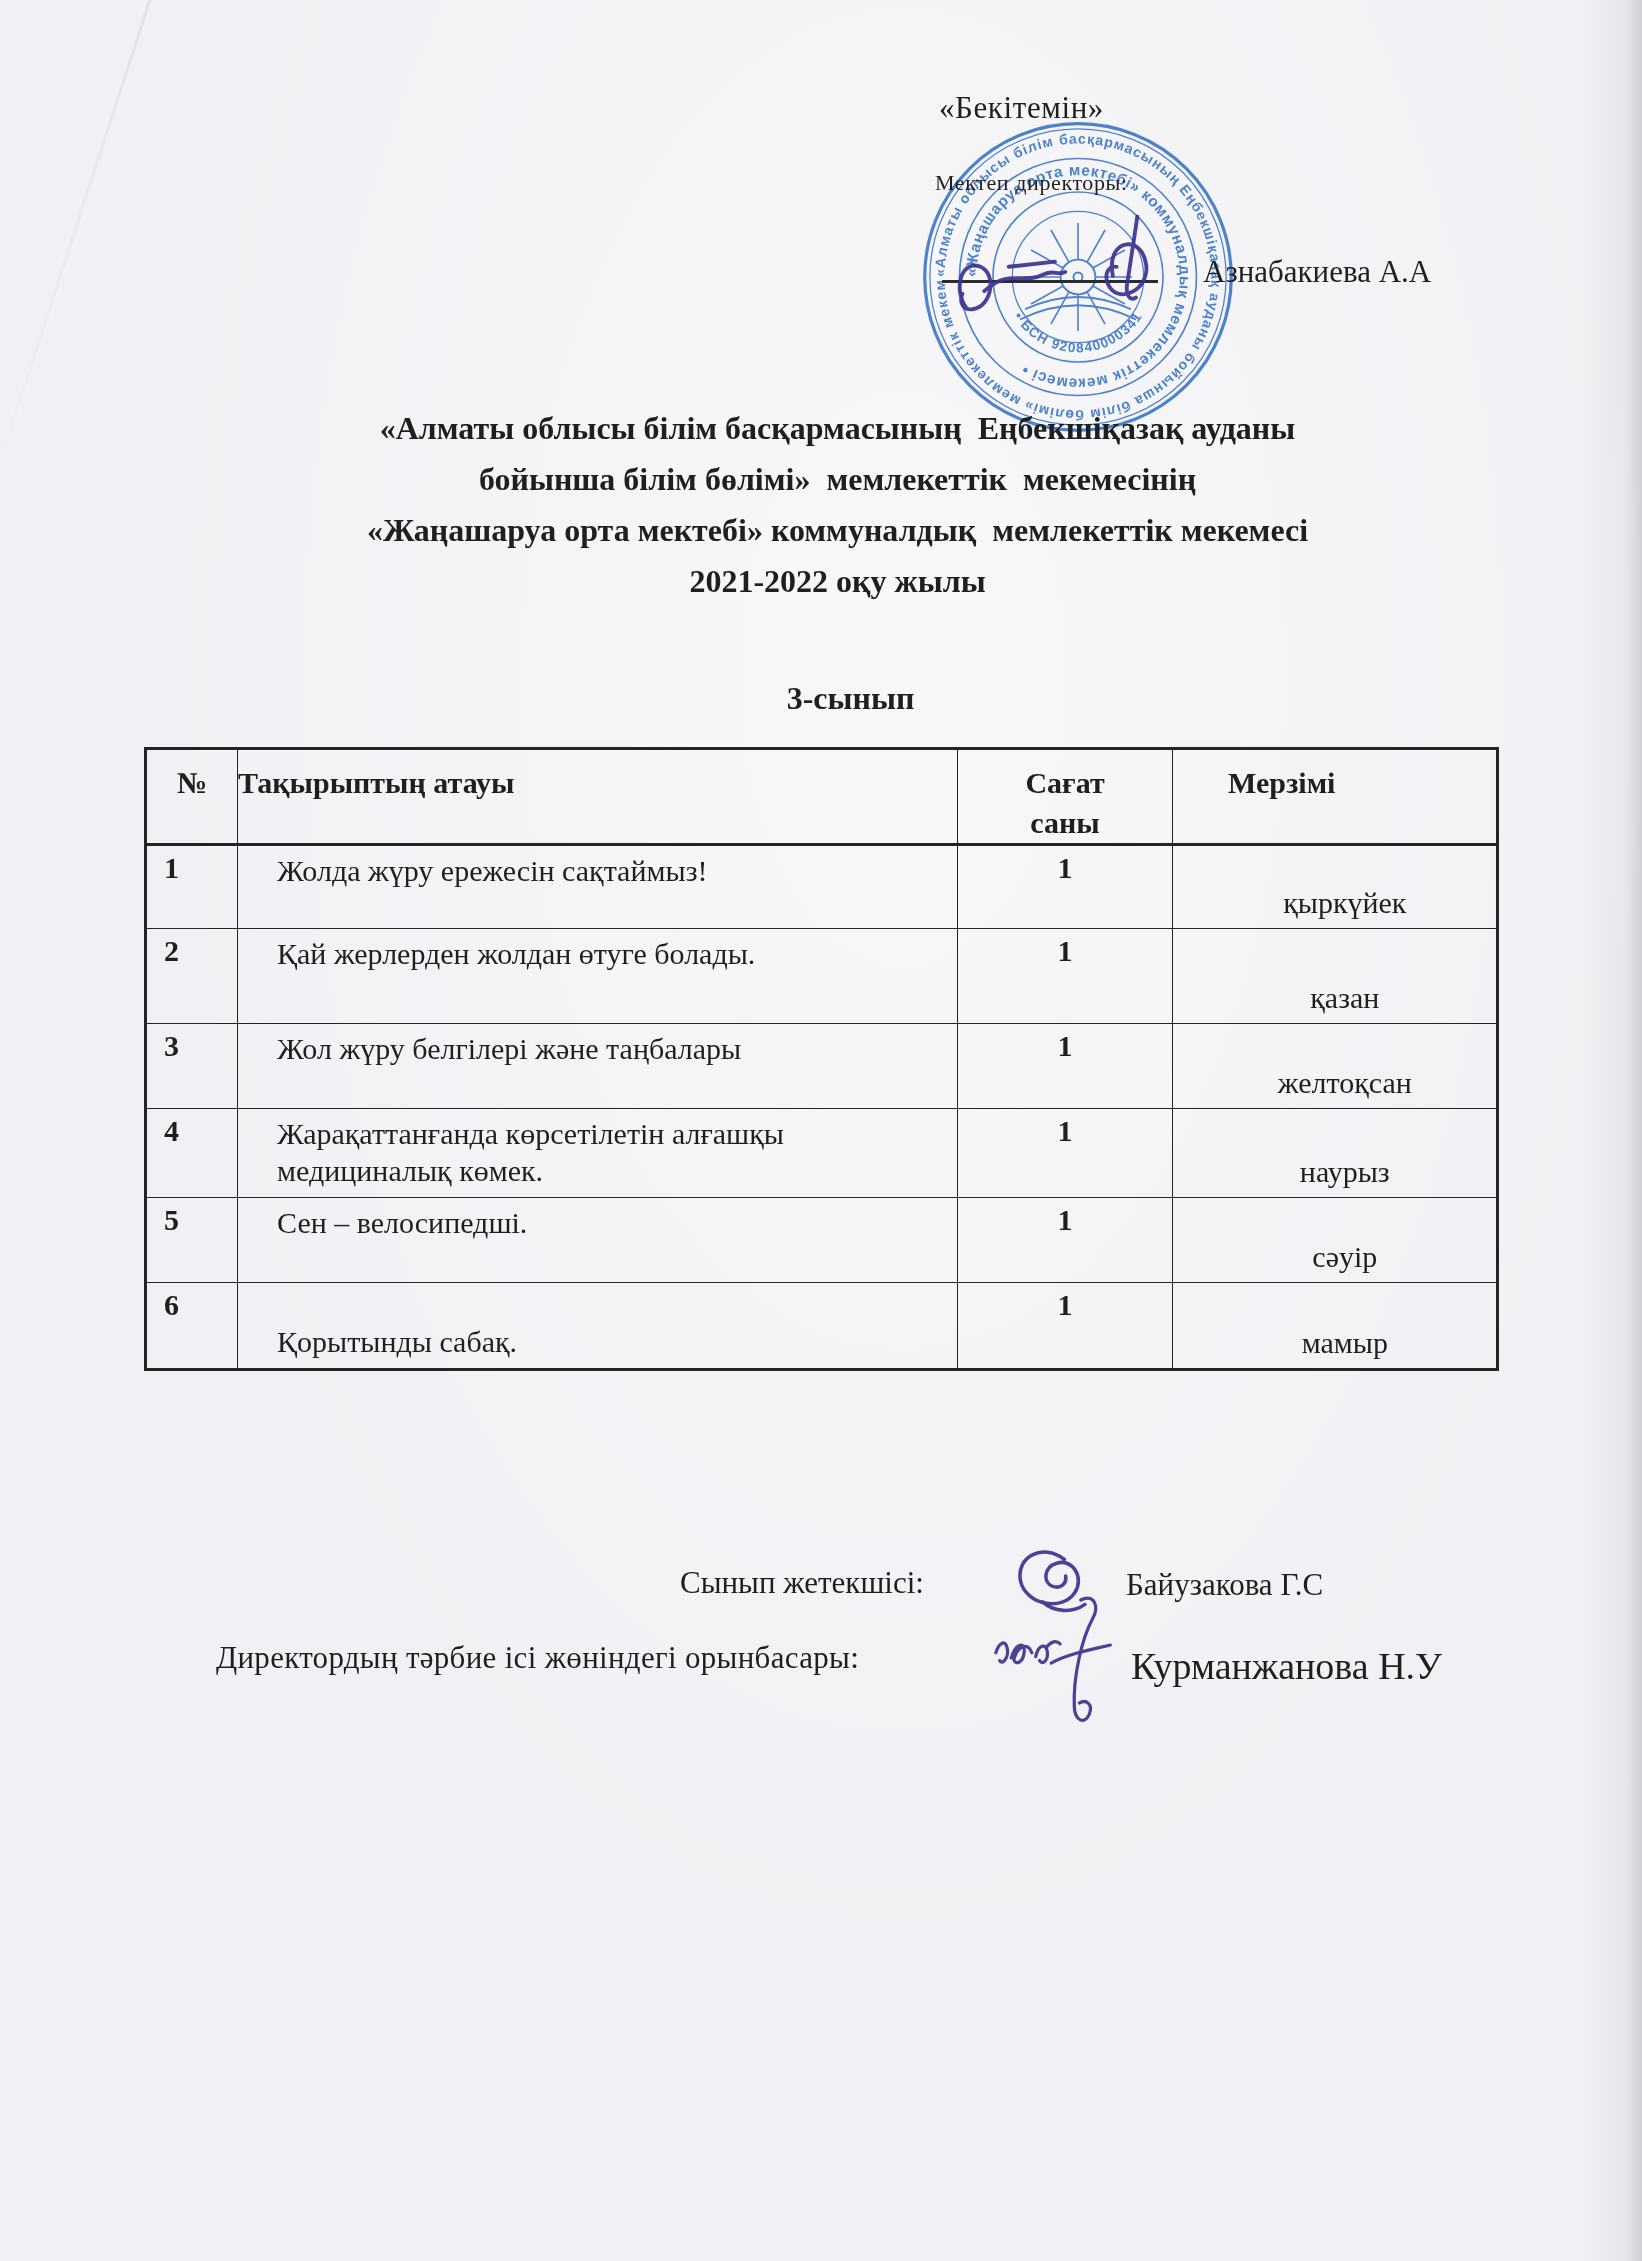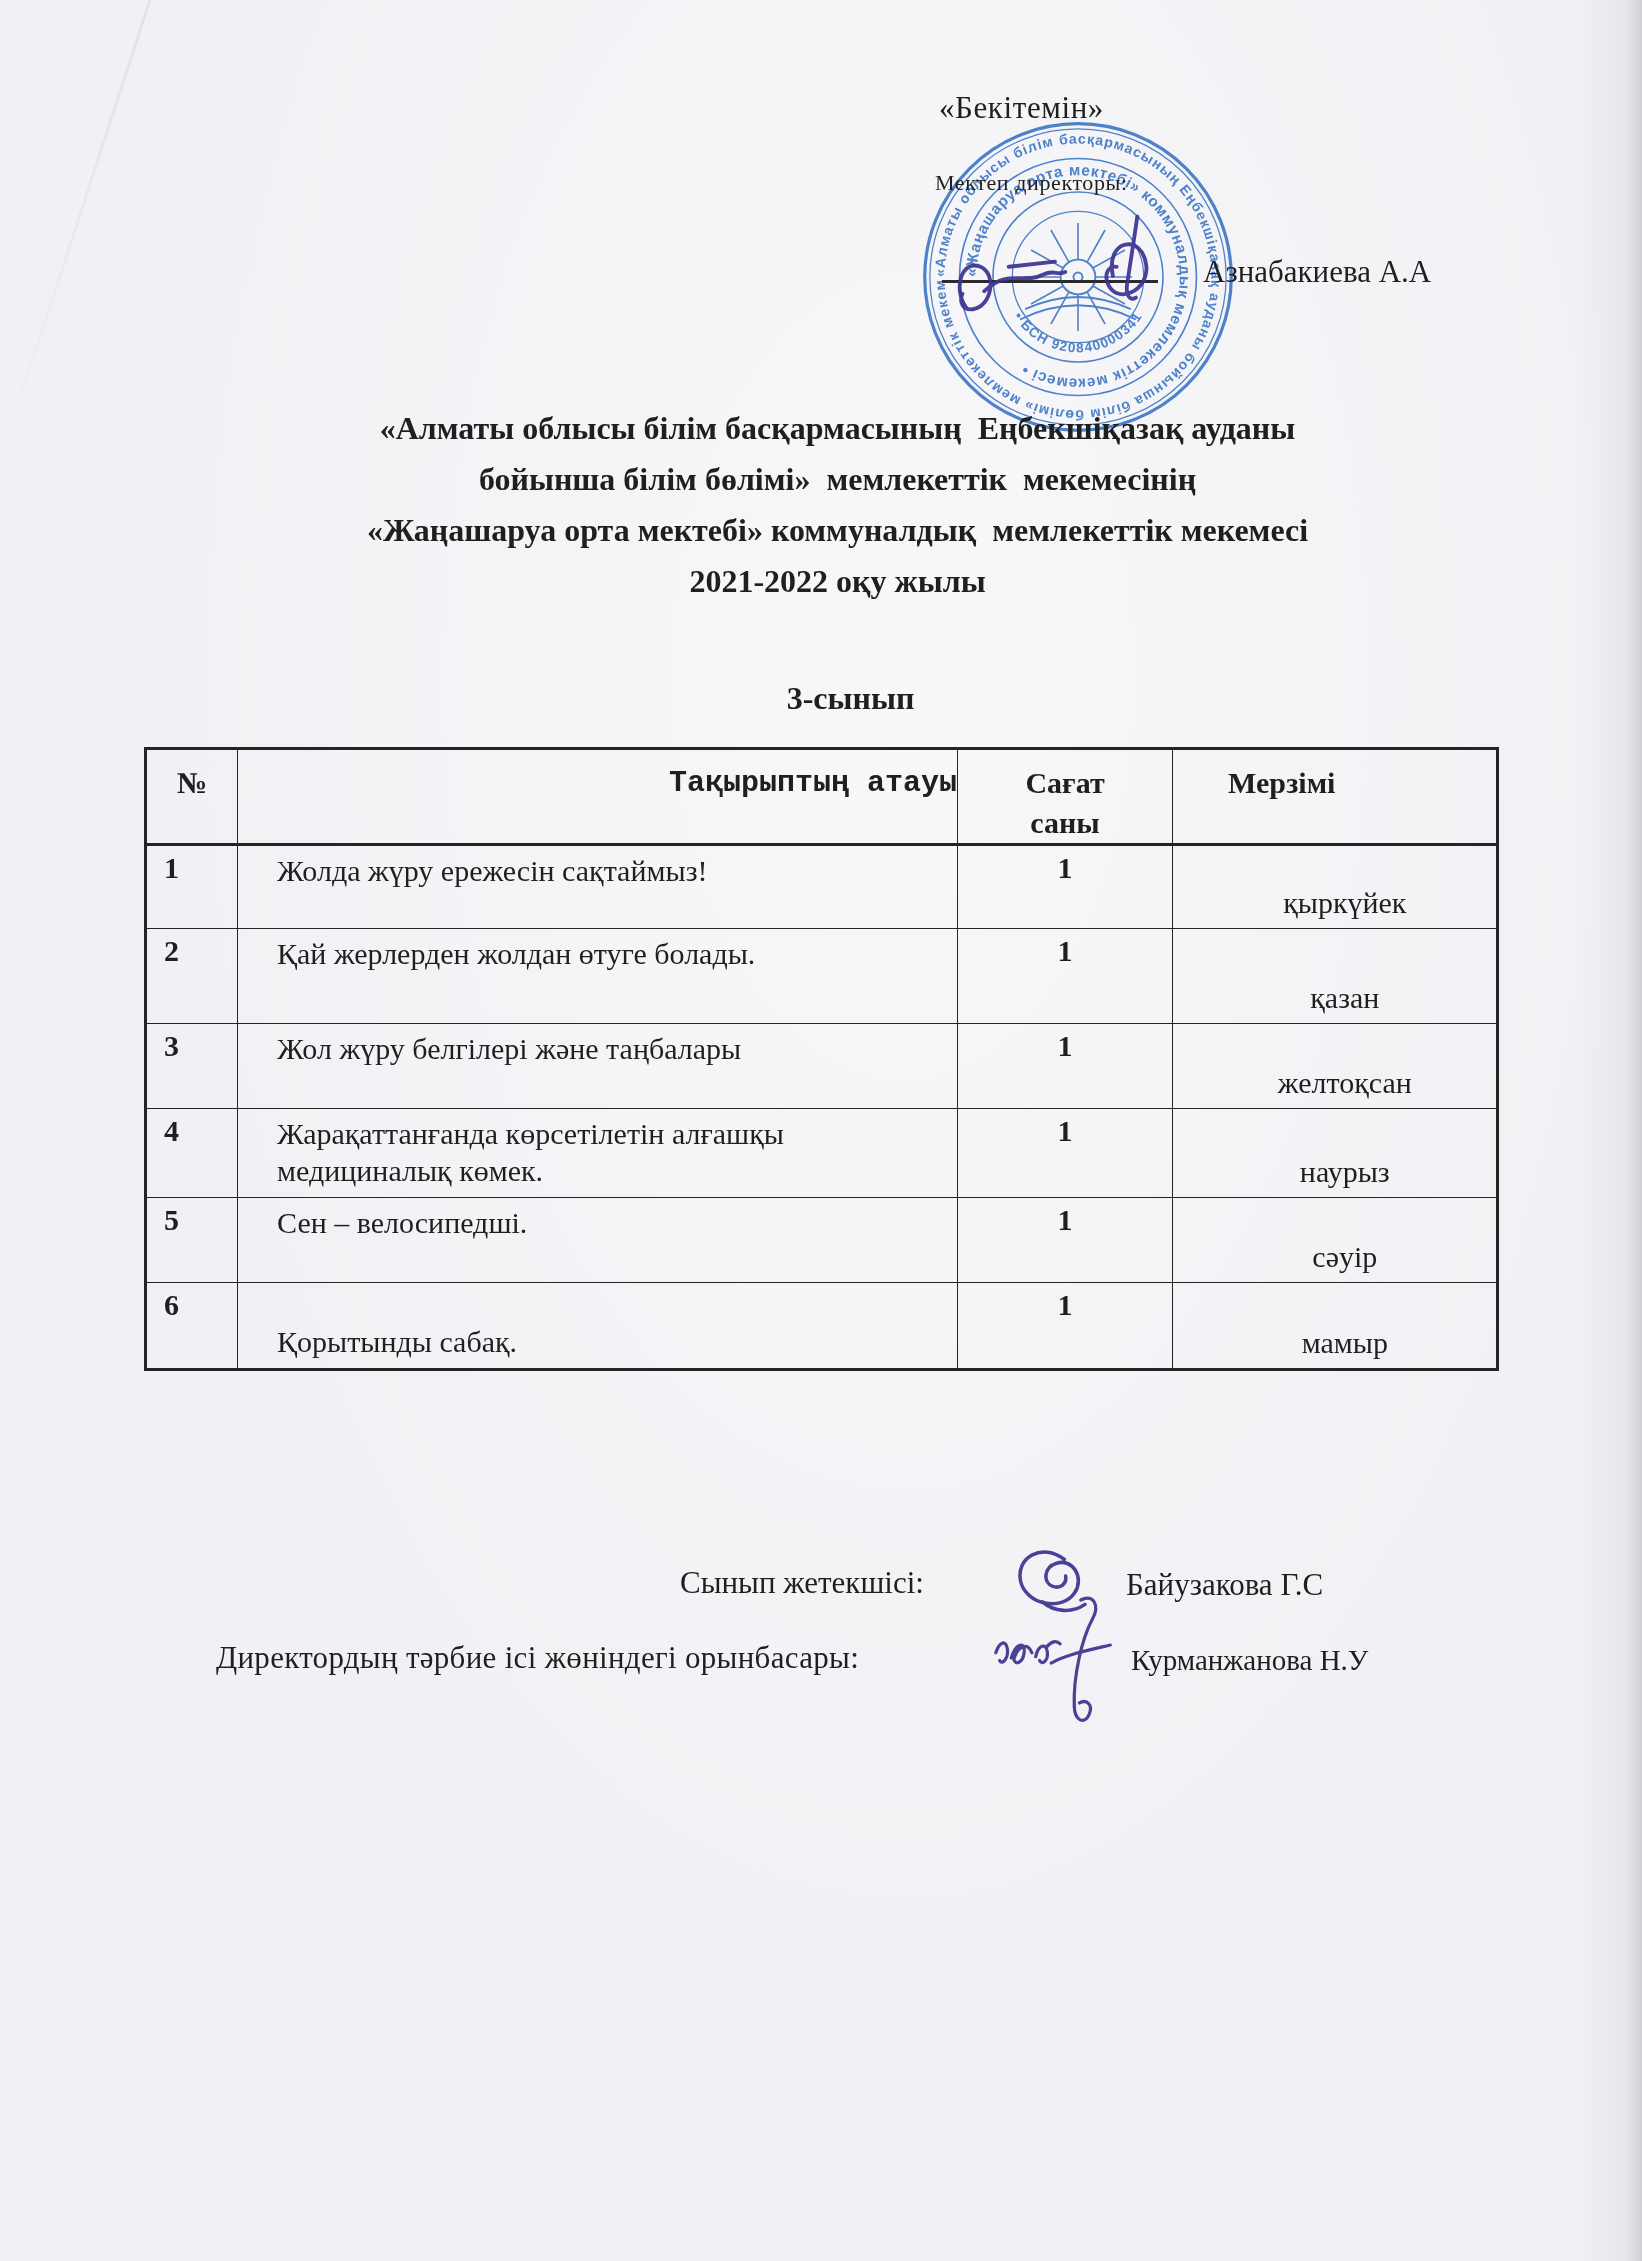--- a/index.html
+++ b/index.html
@@ -75,39 +75,39 @@
   table.schedule th,
   table.schedule td{border:1.9px solid #242424;}
   table.schedule{border-width:3.2px;}
   table.schedule thead th{
     border-bottom-width:3.2px;
     font-size:30px;font-weight:700;
     vertical-align:top;padding-top:13px;line-height:40px;
   }
   thead tr{height:90px;}
   th.h-num{text-align:center;}
-  th.h-topic{text-align:right;font-family:Liberation Mono, monospace;}
+  th.h-topic{text-align:left;}
   th.h-hours{text-align:center;white-space:pre-line;}
   th.h-term{text-align:left;padding-left:55px;}
   tbody tr:nth-child(1){height:84px;}
   tbody tr:nth-child(2){height:95px;}
   tbody tr:nth-child(3){height:85px;}
   tbody tr:nth-child(4){height:89px;}
   tbody tr:nth-child(5){height:85px;}
   tbody tr:nth-child(6){height:87px;}
   td.cell-num{vertical-align:top;font-weight:700;padding:5.2px 0 0 17px;}
   td.cell-topic{vertical-align:top;text-align:left;padding:6.4px 39px 0 39px;line-height:37px;}
   td.cell-topic.bottom{vertical-align:bottom;padding:0 39px 7.7px 39px;}
   td.cell-hours{vertical-align:top;text-align:center;font-weight:700;padding-top:5.2px;}
   td.cell-month{vertical-align:bottom;text-align:center;padding:0 0 7.7px 20.6px;}
   
   .ft-teacher-label{left:680px;top:1565px;font-size:31px;}
   .ft-teacher-name{left:1126px;top:1567px;font-size:31px;}
   .ft-deputy-label{left:216px;top:1640px;font-size:31px;letter-spacing:0.3px;}
-  .ft-deputy-name{left:1131px;top:1644px;font-size:29px;}
+  .ft-deputy-name{left:1131px;top:1644px;font-size:38px;}
 </style>
 </head>
 <body>
 
 <div class="page">
 
   <div class="abs crease"></div>
   <div class="abs edge-shade"></div>
 
   <svg class="abs stamp-svg" viewBox="0 0 500 500">

